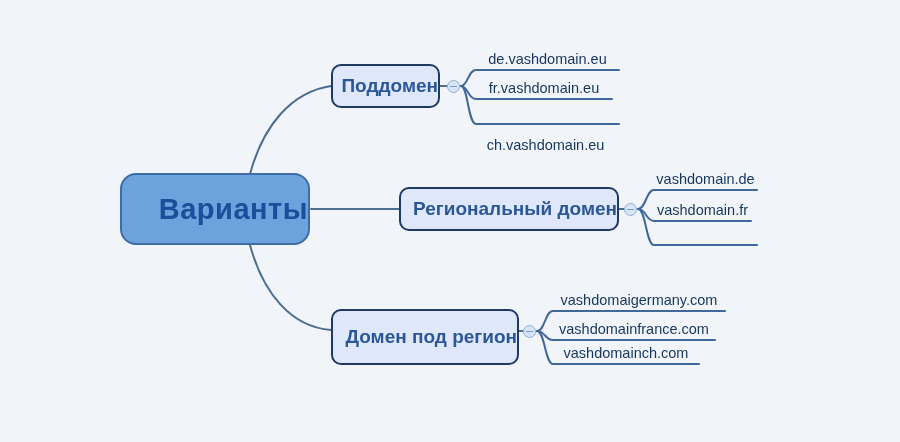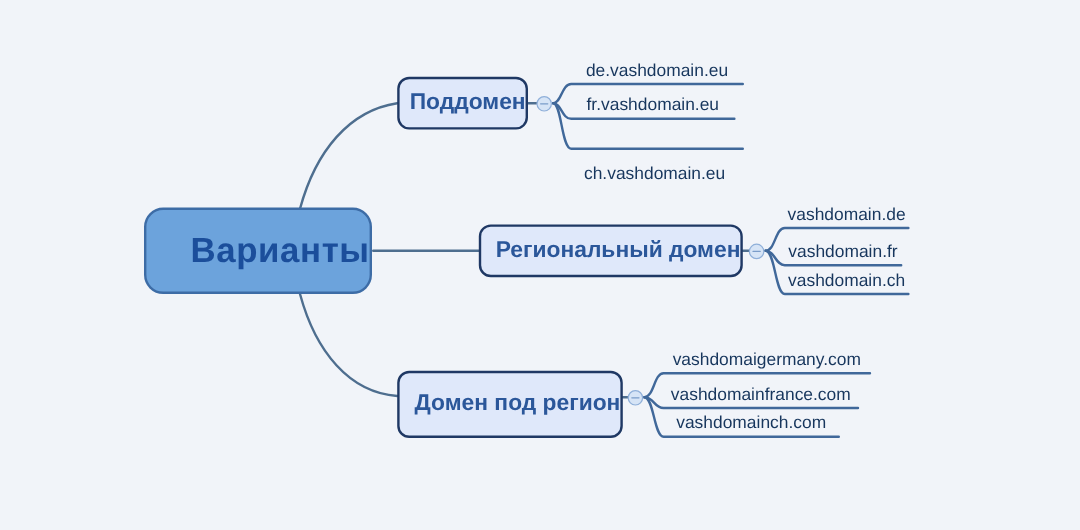--- a/index.html
+++ b/index.html
@@ -85,19 +85,18 @@
   <div class="collapse c3">
     <span class="minus"></span>
   </div>
 
   <div class="subtopic s1a">de.vashdomain.eu</div>
   <div class="subtopic s1b">fr.vashdomain.eu</div>
   <div class="subtopic s1c">ch.vashdomain.eu</div>
 
   <div class="subtopic s2a">vashdomain.de</div>
   <div class="subtopic s2b">vashdomain.fr</div>
-  <div class="subtopic s2c">vashdomain.ch</div>
 
   <div class="subtopic s3a">vashdomaigermany.com</div>
   <div class="subtopic s3b">vashdomainfrance.com</div>
   <div class="subtopic s3c">vashdomainch.com</div>
 
 </div>
 
 </body></html>

